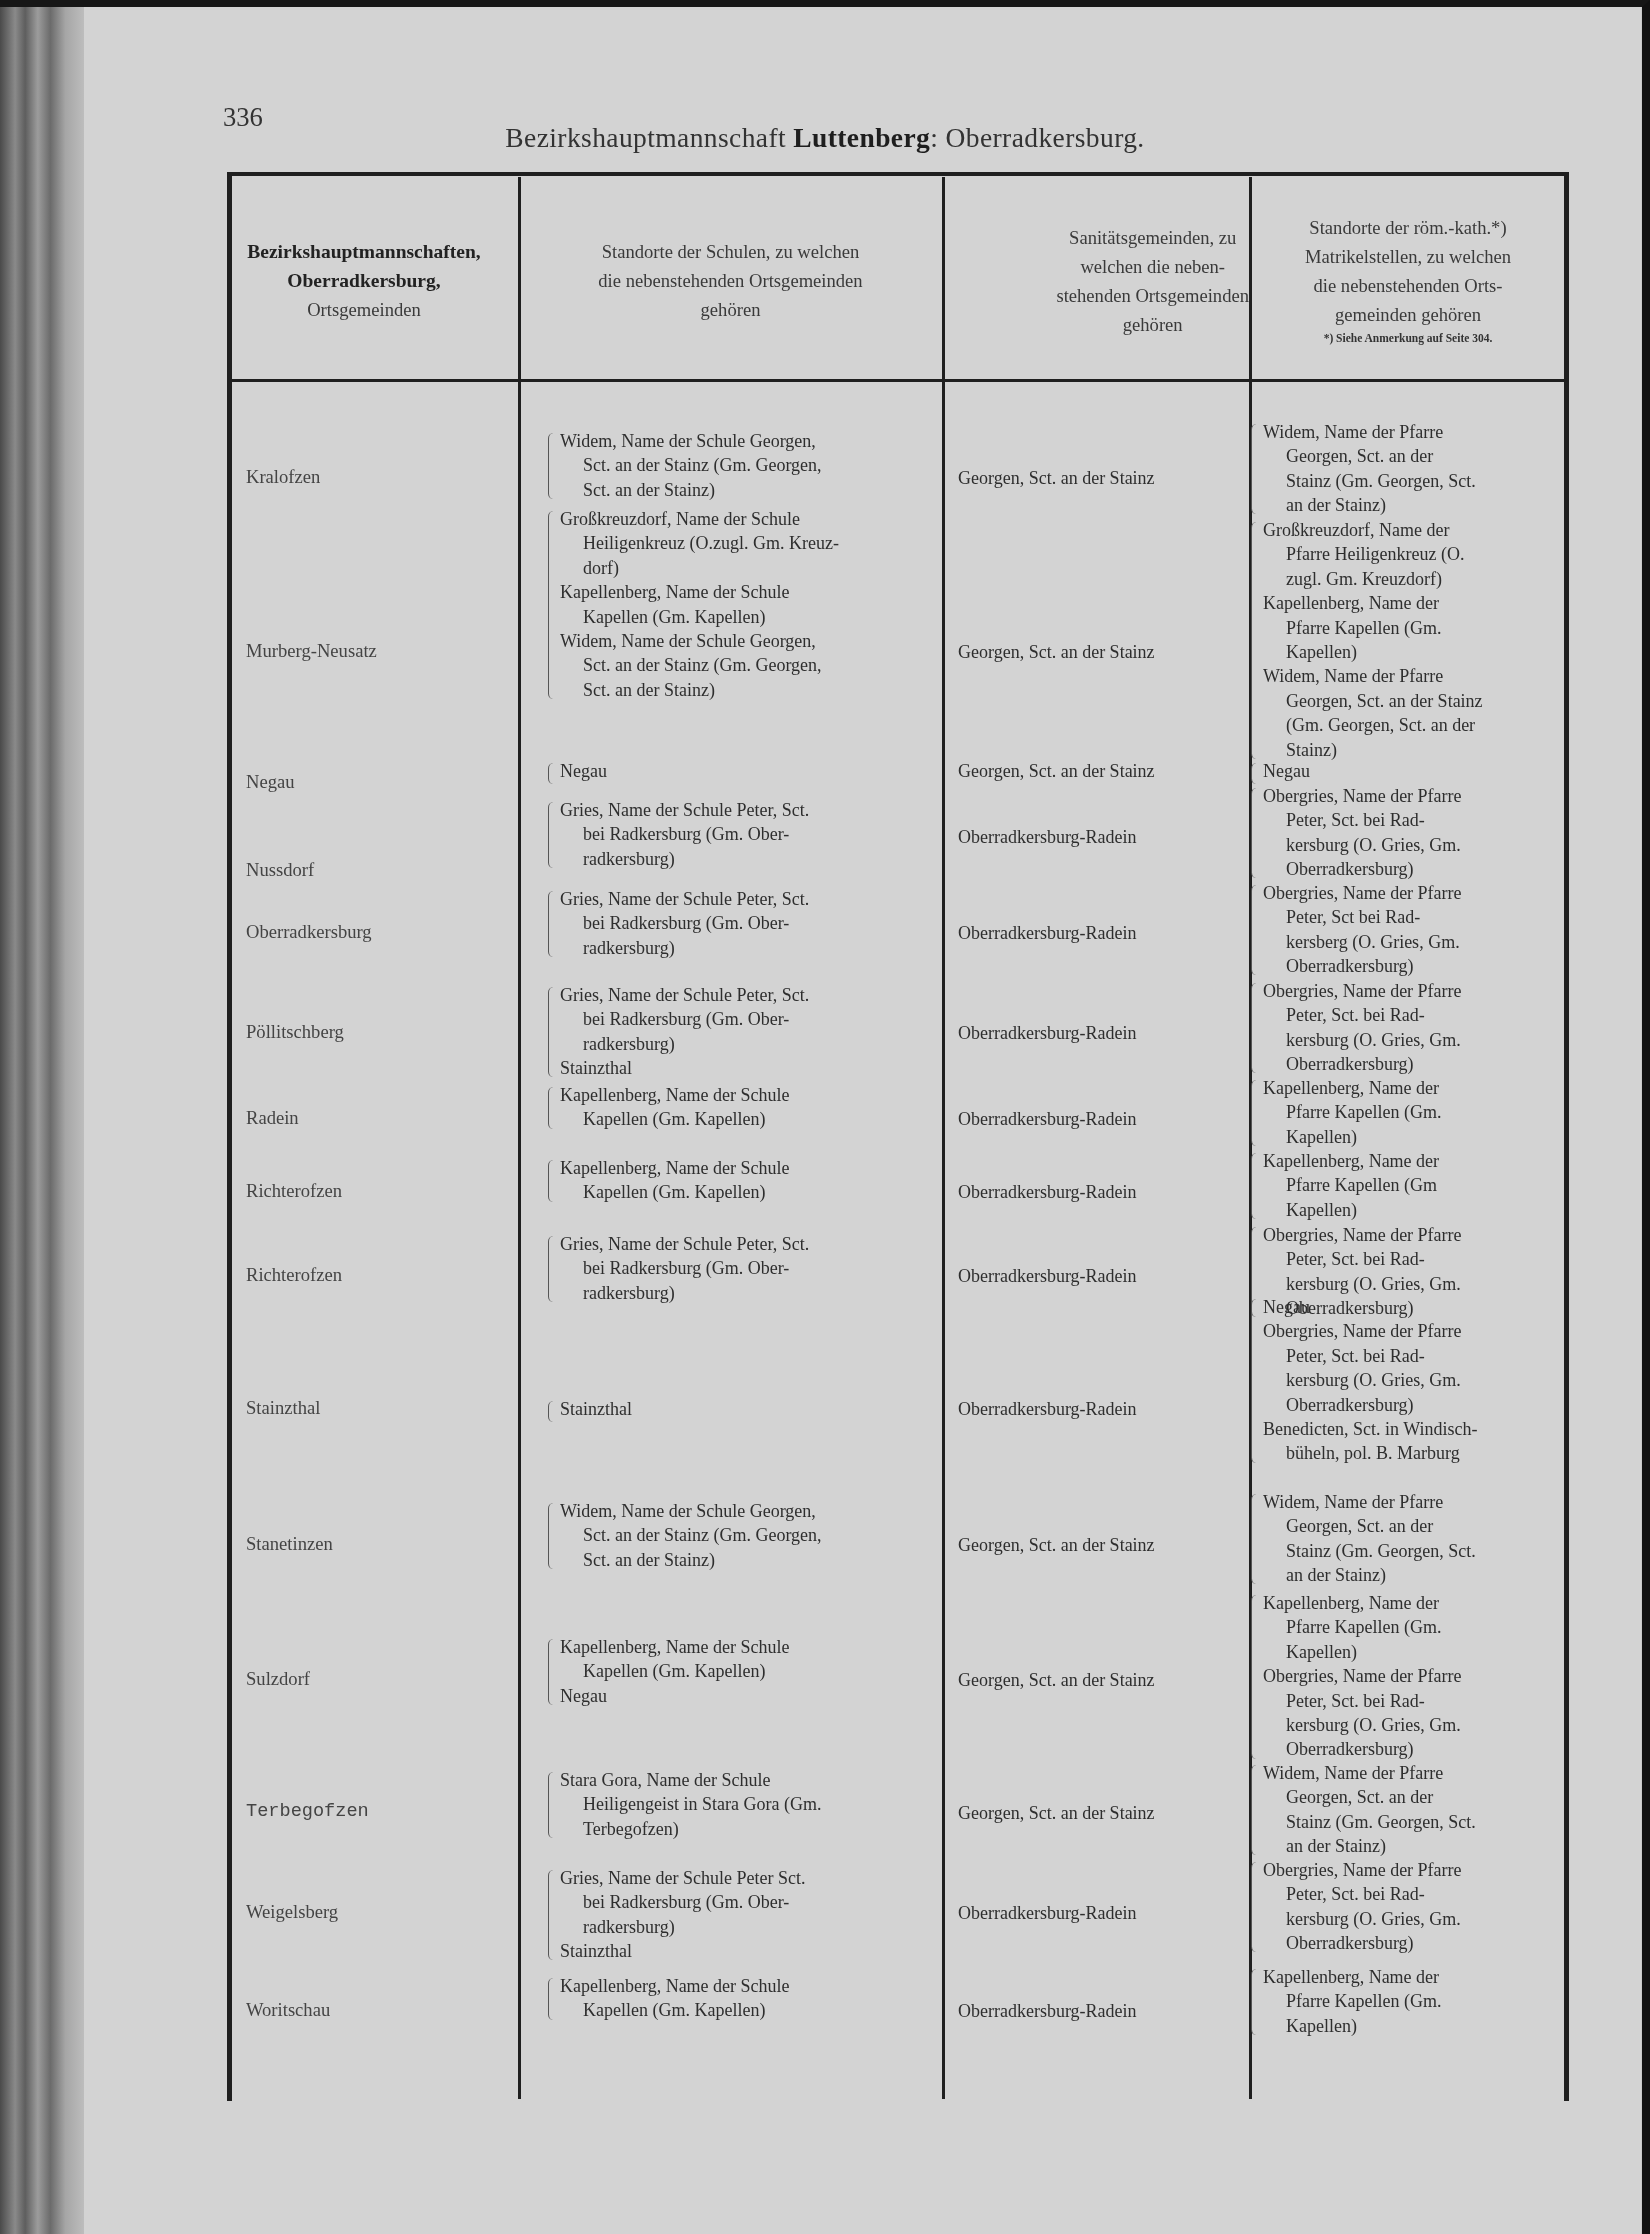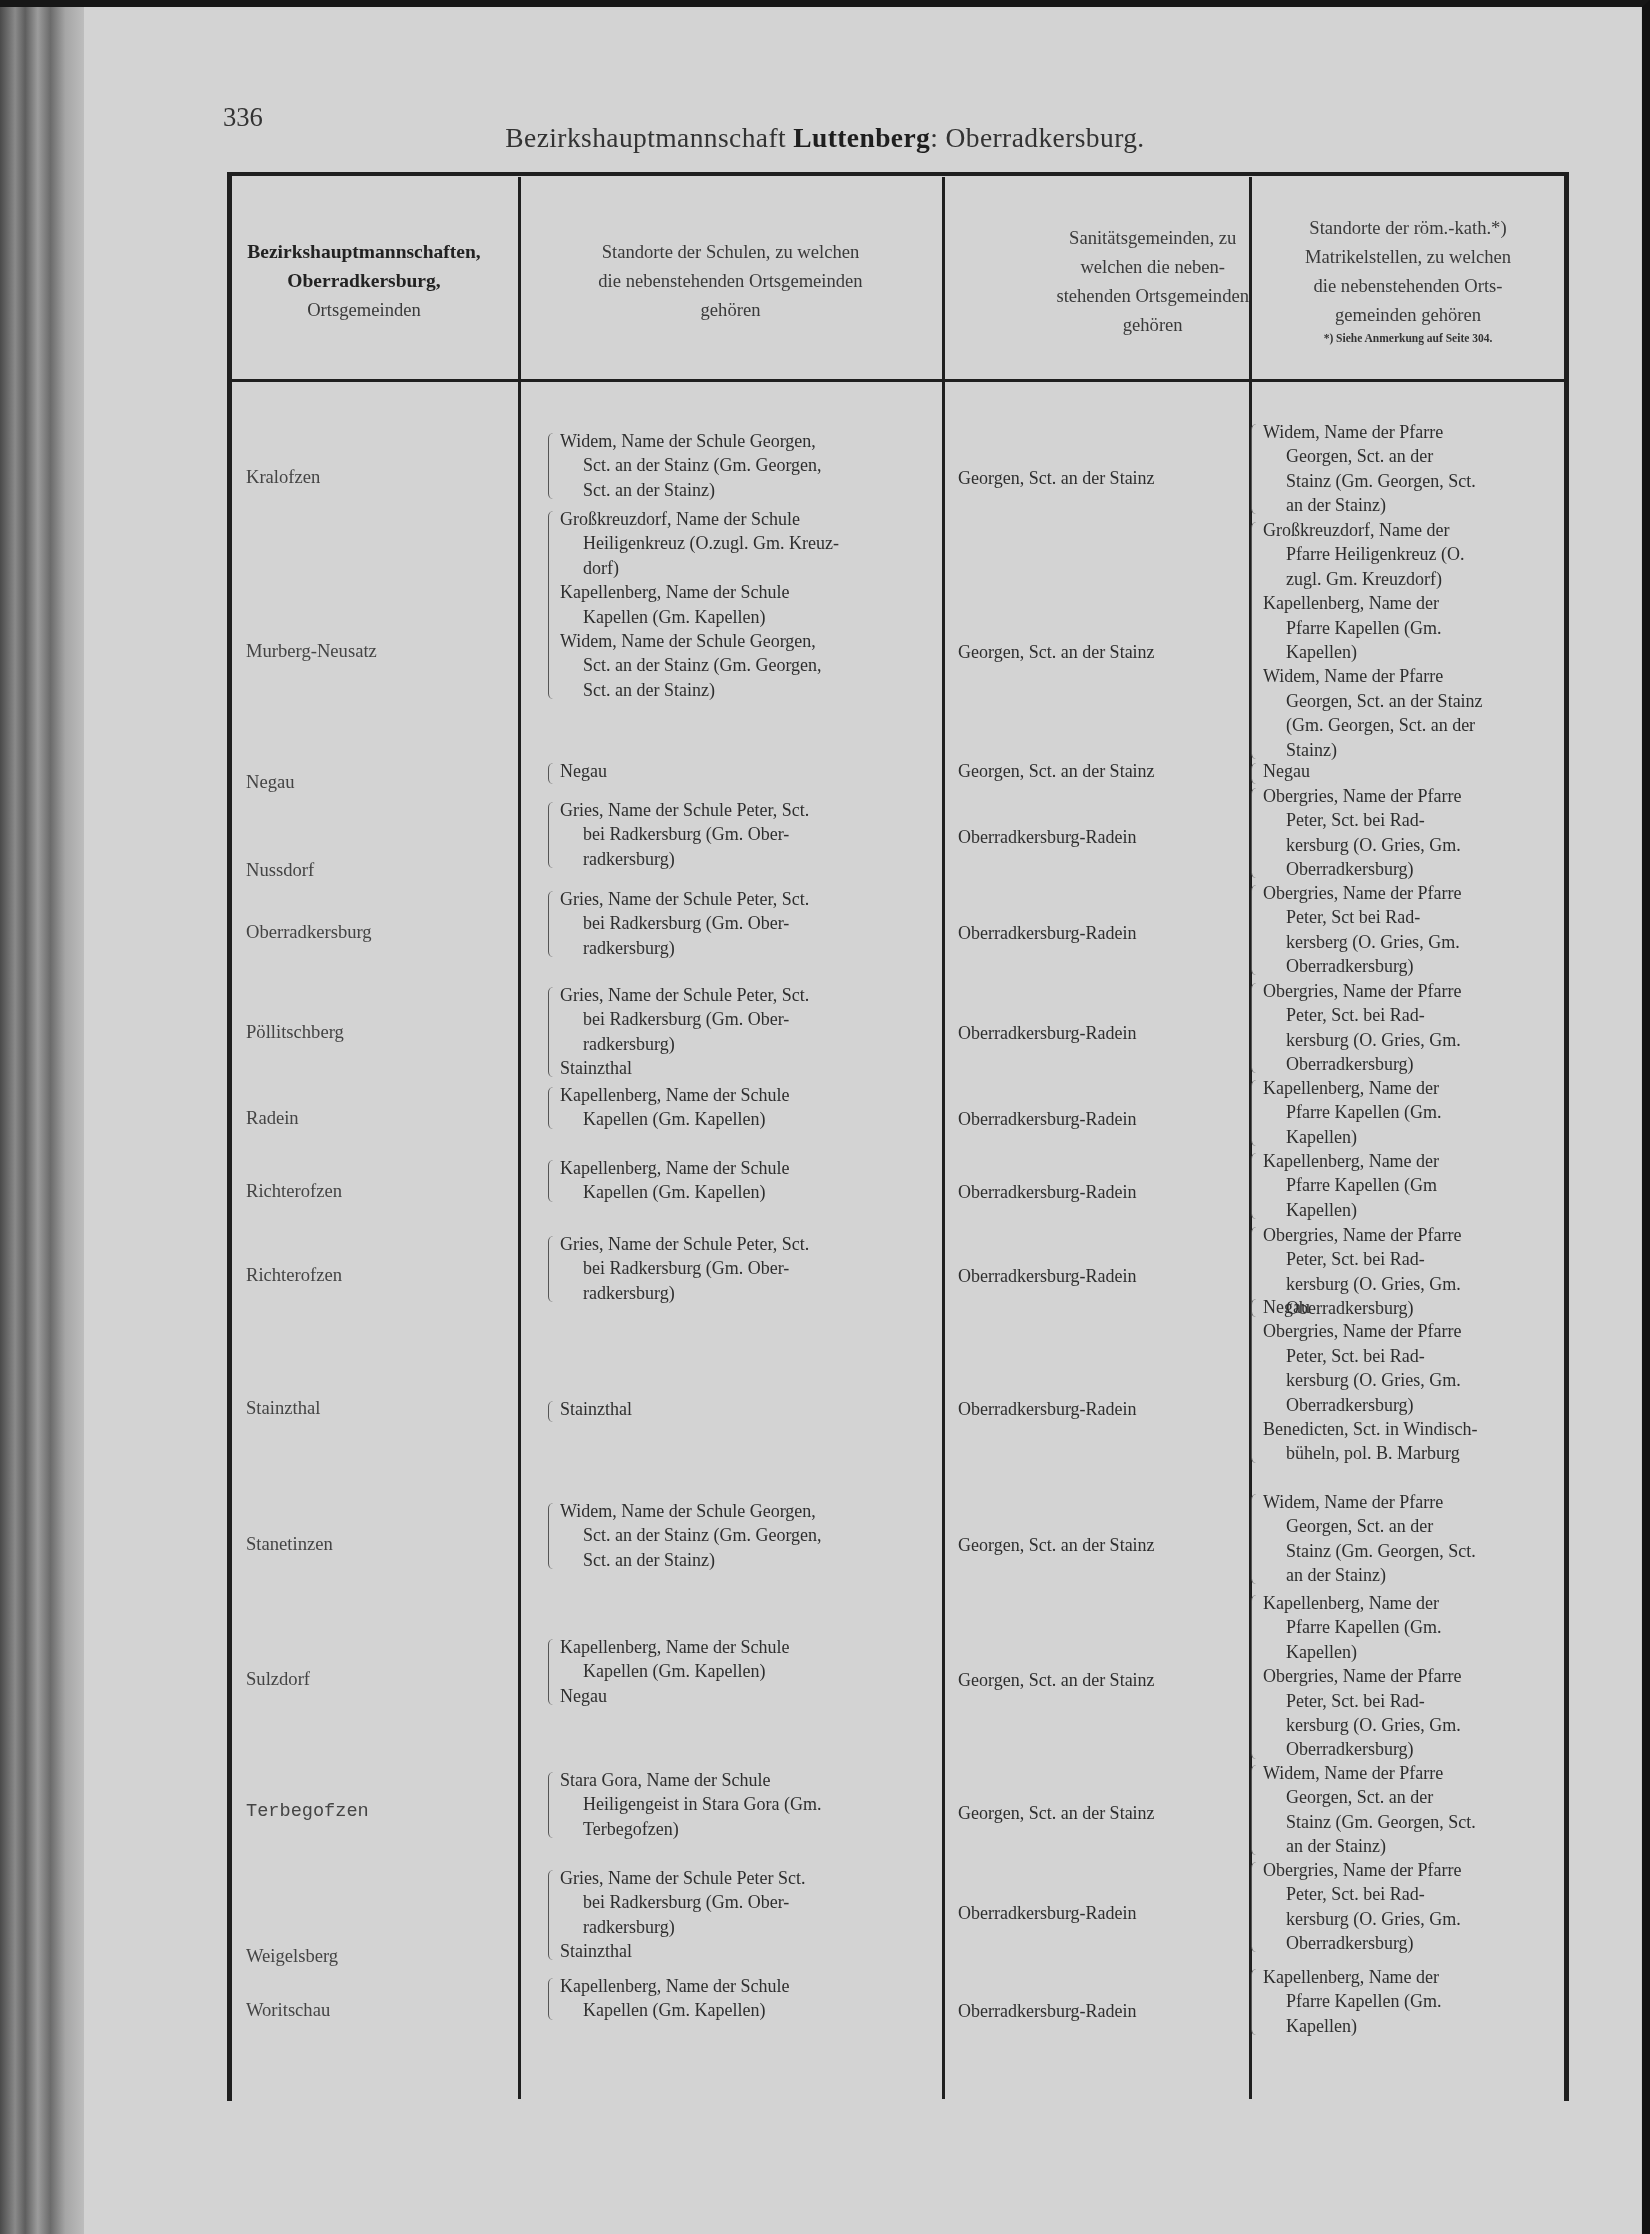--- a/index.html
+++ b/index.html
@@ -285,21 +285,21 @@
       <span class="l indent">Terbegofzen)</span>
     </div>
     <div class="entry col-san" style="top: 1801px;">Georgen, Sct. an der Stainz</div>
     <div class="entry col-mat" style="top: 1761px;">
       <div class="brace" style="left: -12.4px; top: 3.5px; height: 90px;"></div>
       <span class="l">Widem, Name der Pfarre</span>
       <span class="l indent">Georgen, Sct. an der</span>
       <span class="l indent">Stainz (Gm. Georgen, Sct.</span>
       <span class="l indent">an der Stainz)</span>
     </div>
-    <div class="gem" style="top: 1901px; margin-top: 44px;">Weigelsberg</div>
+    <div class="gem" style="top: 1901px;">Weigelsberg</div>
     <div class="entry col-school" style="top: 1866px;">
       <div class="brace" style="left: -12.4px; top: 3.5px; height: 90px;"></div>
       <span class="l">Gries, Name der Schule Peter Sct.</span>
       <span class="l indent">bei Radkersburg (Gm. Ober-</span>
       <span class="l indent">radkersburg)</span>
       <span class="l">Stainzthal</span>
     </div>
     <div class="entry col-san" style="top: 1901px;">Oberradkersburg-Radein</div>
     <div class="entry col-mat" style="top: 1858px;">
       <div class="brace" style="left: -12.4px; top: 3.5px; height: 90px;"></div>

